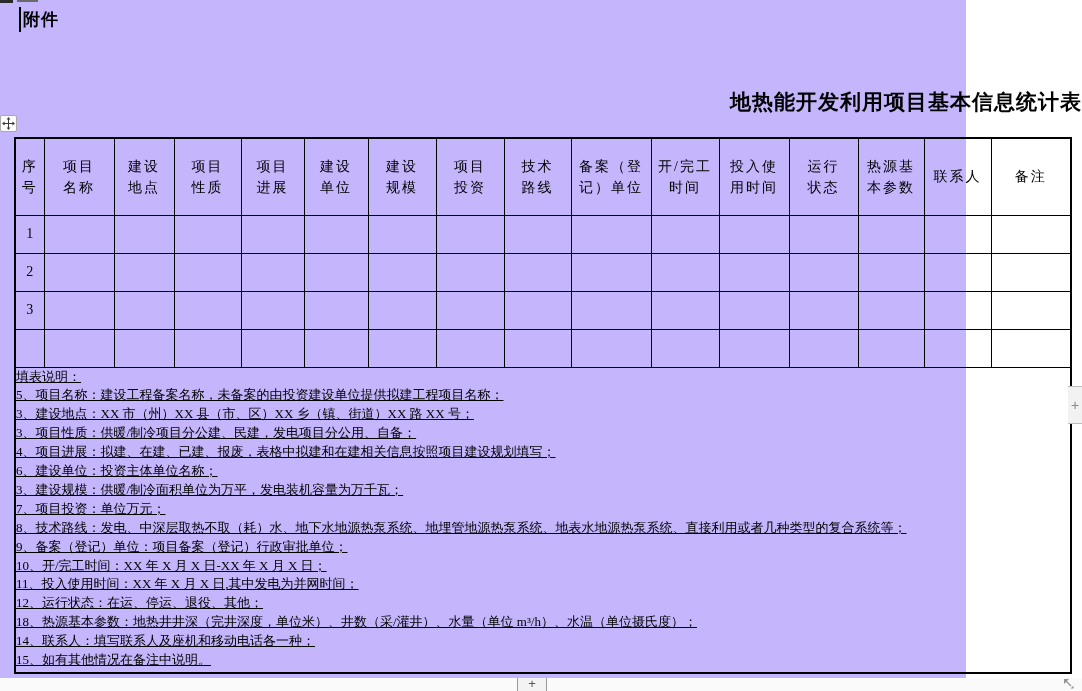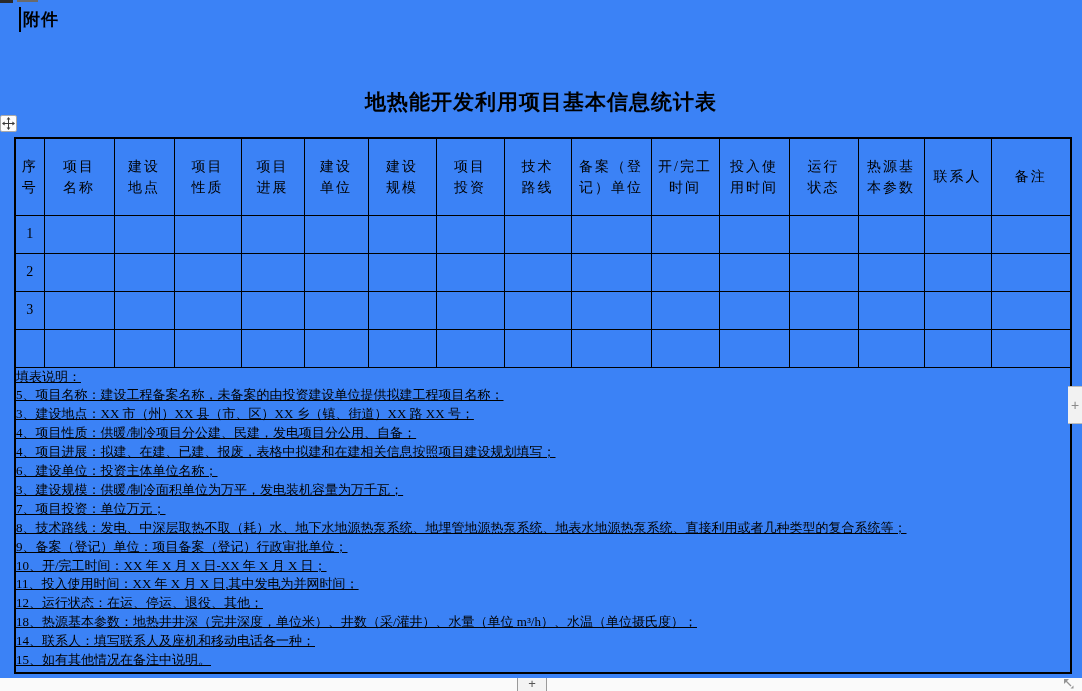--- a/index.html
+++ b/index.html
@@ -1,28 +1,28 @@
 <!DOCTYPE html>
 <html><head>
 <meta charset="utf-8">
 <style>
   html,body { margin:0; padding:0; }
   body {
     width:1082px; height:691px; background:#ffffff; overflow:hidden;
     font-family:"Liberation Serif","DejaVu Serif",serif; color:#000;
   }
-  .page { position:relative; width:1082px; height:691px; background:#3b82f6; }
+  .page { position:relative; width:966px; height:691px; background:#c4b5fd; }
 
   .top-fragment { position:absolute; left:0; top:0; width:13px; height:3px; background:#2a2a2a; }
   .top-fragment2 { position:absolute; left:17px; top:0; width:21px; height:2px; background:#6a6a6a; }
 
   .caret { position:absolute; left:19px; top:7px; width:2px; height:25px; background:#000; }
   .attachment { position:absolute; left:23px; top:8px; font-size:17px; font-weight:bold; letter-spacing:1px; }
 
-  .doc-title { position:absolute; left:0; top:88px; width:1082px; text-align:center;
+  .doc-title { position:absolute; left:0; top:88px; width:1082px; text-align:right;
                font-size:21px; font-weight:bold; letter-spacing:1px; }
 
   .move-handle { position:absolute; left:0; top:115px; width:17px; height:17px; box-sizing:border-box;
                  border:1px solid #a9a9a9; border-radius:2px; background:#fcfcfc;
                  display:flex; align-items:center; justify-content:center; }
 
   table.main { position:absolute; left:14px; top:137px; width:1056px;
                border-collapse:collapse; table-layout:fixed; border:2px solid #000; }
   table.main th, table.main td { border:1px solid #000; padding:0; overflow:hidden; }
   tr.header-row { height:77px; }
@@ -196,21 +196,21 @@
           <td></td>
       <td></td>
           <td></td>
       <td></td>
     </tr>
     <tr>
       <td class="notes" colspan="16">
         <div class="nline">填表说明：</div>
         <div class="nline">5、项目名称：建设工程备案名称，未备案的由投资建设单位提供拟建工程项目名称；</div>
         <div class="nline">3、建设地点：XX 市（州）XX 县（市、区）XX 乡（镇、街道）XX 路 XX 号；</div>
-        <div class="nline">4、项目性质：供暖/制冷项目分公建、民建，发电项目分公用、自备；</div>
+        <div class="nline">3、项目性质：供暖/制冷项目分公建、民建，发电项目分公用、自备；</div>
         <div class="nline">4、项目进展：拟建、在建、已建、报废，表格中拟建和在建相关信息按照项目建设规划填写；</div>
         <div class="nline">6、建设单位：投资主体单位名称；</div>
         <div class="nline">3、建设规模：供暖/制冷面积单位为万平，发电装机容量为万千瓦；</div>
         <div class="nline">7、项目投资：单位万元；</div>
         <div class="nline">8、技术路线：发电、中深层取热不取（耗）水、地下水地源热泵系统、地埋管地源热泵系统、地表水地源热泵系统、直接利用或者几种类型的复合系统等；</div>
         <div class="nline">9、备案（登记）单位：项目备案（登记）行政审批单位；</div>
         <div class="nline">10、开/完工时间：XX 年 X 月 X 日-XX 年 X 月 X 日；</div>
         <div class="nline">11、投入使用时间：XX 年 X 月 X 日,其中发电为并网时间；</div>
         <div class="nline">12、运行状态：在运、停运、退役、其他；</div>
         <div class="nline">18、热源基本参数：地热井井深（完井深度，单位米）、井数（采/灌井）、水量（单位 m³/h）、水温（单位摄氏度）；</div>

